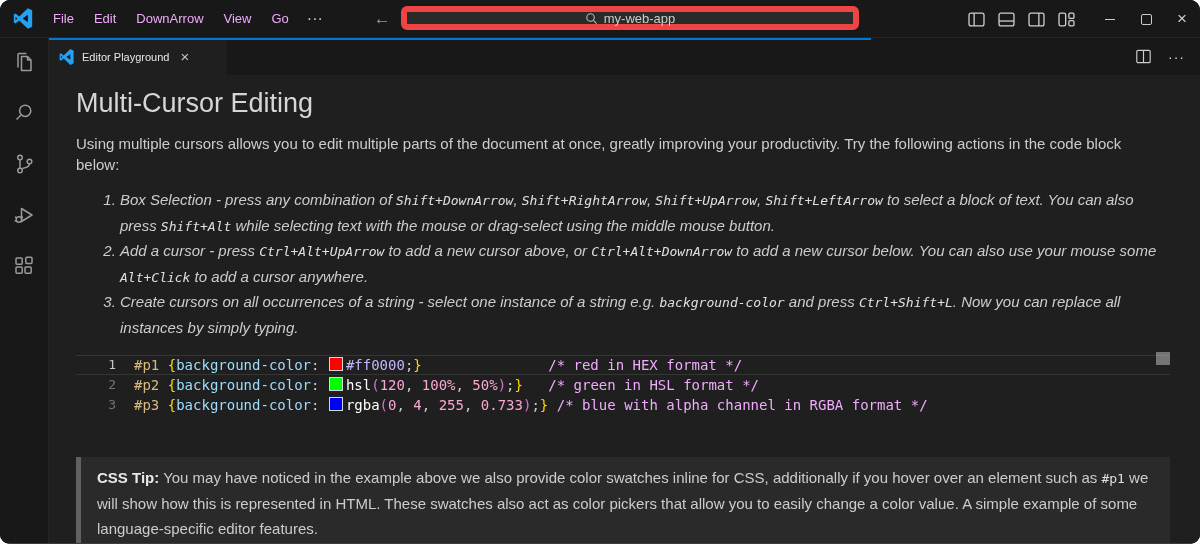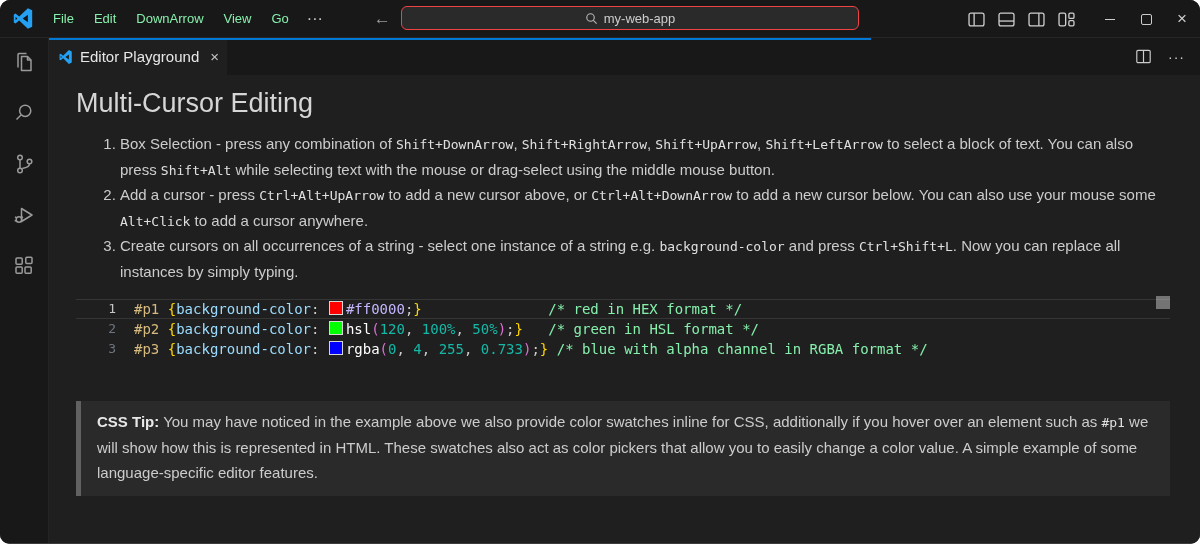--- a/index.html
+++ b/index.html
@@ -1,66 +1,66 @@
 <!DOCTYPE html>
 <html><head>
 <meta charset="utf-8">
 <style>
   html,body{margin:0;padding:0;background:#ffffff;font-family:"Liberation Sans",sans-serif;}
   .window{position:relative;width:1200px;height:544px;background:#1f1f1f;border-radius:10px;overflow:hidden;color:#cccccc;box-shadow:0 0 0 1px #3c3c3c inset;}
 
   
   .titlebar{box-sizing:border-box;height:38px;background:#181818;border-bottom:1px solid #262626;display:flex;align-items:center;position:relative;}
   .logo{display:flex;align-items:center;margin:0 10px 0 13px;}
-  .menus{display:flex;gap:2px;font-size:13px;color:#86efac;}
+  .menus{display:flex;gap:2px;font-size:13px;color:#f0abfc;}
   .menu-item{padding:4px 9px;border-radius:5px;cursor:default;}
   .nav-arrows{display:flex;gap:20px;margin-left:42px;font-size:17px;color:#9d9d9d;}
   .nav-arrows .fwd{color:#8a8a8a;}
-  .searchbox{position:absolute;left:401px;top:6px;width:458px;height:24px;box-sizing:border-box;background:#2a2a2a;border:1px solid #ef4444;border-radius:6px;display:flex;align-items:center;justify-content:center;gap:6px;font-size:13px;color:#cccccc;}
+  .searchbox{position:absolute;left:401px;top:6px;width:458px;height:24px;box-sizing:border-box;background:#2a2a2a;border:6px solid #ef4444;border-radius:6px;display:flex;align-items:center;justify-content:center;gap:6px;font-size:13px;color:#cccccc;}
   .tb-right{position:absolute;right:0;top:0;height:38px;display:flex;align-items:center;}
   .panel-icons{display:flex;gap:11px;margin-right:16px;align-items:center;}
   .panel-icons svg{display:block;}
   .win-btn{width:36px;height:38px;display:flex;align-items:center;justify-content:center;color:#cccccc;font-size:17px;}
   .min-line{display:inline-block;width:10px;height:0;border-top:1.2px solid #cccccc;}
   .max-box{display:inline-block;width:9px;height:9px;border:1.2px solid #cccccc;border-radius:2px;}
 
   
   .main{display:flex;height:505px;}
   .activitybar{width:48px;background:#181818;border-right:1px solid #242424;display:flex;flex-direction:column;align-items:center;padding-top:12px;gap:27px;flex:none;}
   .activitybar svg{display:block;}
   .editor-col{flex:1;display:flex;flex-direction:column;position:relative;min-width:0;background:#1f1f1f;}
   .progress{position:absolute;top:0;left:0;height:2px;width:822px;background:#0078d4;z-index:5;}
   .tabbar{height:37px;background:#181818;display:flex;align-items:stretch;position:relative;}
   .tab{width:178px;box-sizing:border-box;background:#1f1f1f;display:flex;align-items:center;gap:7px;padding:0 8px 0 10px;}
-  .tab-label{font-size:15px;color:#e7e7e7;white-space:nowrap;}
+  .tab-label{font-size:11px;color:#e7e7e7;white-space:nowrap;}
   .tab-close{color:#c5c5c5;font-size:15px;margin-left:4px;line-height:1;}
   .tab-actions{margin-left:auto;display:flex;align-items:center;gap:16px;padding-right:15px;color:#cccccc;}
   .tab-more{font-size:14px;letter-spacing:1px;color:#cccccc;}
 
   
   .content{flex:1;padding:10px 30px 0 27px;overflow:hidden;}
   h1{font-size:27px;font-weight:300;color:#d6d6d6;margin:3px 0 0 0;}
   .para{font-size:15px;line-height:21px;margin:14px 0 0 0;color:#cccccc;max-width:1090px;}
-  ol{margin:13px 0 0 0;padding-left:44px;font-size:15px;line-height:24.5px;color:#cccccc;max-width:1050px;}
+  ol{margin:13px 0 0 0;padding-left:44px;font-size:15px;line-height:24.5px;color:#cccccc;max-width:1050px;font-style:italic;}
   li{margin:0;padding:0;}
   .icode{font-family:"DejaVu Sans Mono","Liberation Mono",monospace;font-size:13px;color:#e0e0e0;white-space:nowrap;}
   .outro{margin-top:13px;}
 
   
   .codeblock{position:relative;margin-top:12px;height:90px;padding-top:3px;box-sizing:border-box;font-family:"DejaVu Sans Mono","Liberation Mono",monospace;font-size:14px;background:#1f1f1f;}
   .code-line{display:flex;height:20px;line-height:20px;white-space:pre;}
   .code-line.active{box-shadow:inset 0 1px 0 rgba(255,255,255,.10), inset 0 -1px 0 rgba(255,255,255,.10);}
   .gutter{width:40px;flex:none;text-align:right;color:#6e7681;font-size:13px;}
   .code-line.active .gutter{color:#c6c6c6;}
   .code-text{padding-left:18px;}
   .swatch{display:inline-block;width:12px;height:12px;border:1px solid #d6d6d6;margin:0 3px -1px 1px;}
   .vscroll{position:absolute;top:0;right:0;width:14px;height:13px;background:rgba(255,255,255,.38);}
   .tk-sel{color:#d7ba7d}.tk-brace{color:#ffd700}.tk-prop{color:#9cdcfe}.tk-punct{color:#cccccc}
-  .tk-val{color:#c4b5fd}.tk-fn{color:#ffffff}.tk-num{color:#14b8a6}.tk-paren{color:#da70d6}
-  .tk-comment{color:#86efac}.tk-plain{color:#cccccc}
+  .tk-val{color:#c4b5fd}.tk-fn{color:#ffffff}.tk-num{color:#f9a8d4}.tk-paren{color:#da70d6}
+  .tk-comment{color:#f0abfc}.tk-plain{color:#cccccc}
 
   
   .tip{margin-top:15px;max-width:1070px;background:rgba(255,255,255,.05);border-left:5px solid #616161;padding:8px 16px 11px 16px;font-size:15px;line-height:25px;color:#cccccc;}
   .tip b{color:#e8e8e8;}
 </style>
 </head>
 <body>
 
 <div class="window">
 
@@ -168,20 +168,21 @@
           <svg width="17" height="17" viewBox="0 0 16 16" fill="none" stroke="#cccccc" stroke-width="1.1">
               <rect x="1.7" y="2.2" width="12.6" height="11.6" rx="1.2"></rect>
               <line x1="8" y1="2.2" x2="8" y2="13.8"></line>
             </svg>
           <span class="tab-more">···</span>
         </div>
       </div>
 
       <div class="content">
         <h1>Multi-Cursor Editing</h1>
+        <p class="para"><span>Using multiple cursors allows you to edit multiple parts of the document at once, greatly improving your productivity. Try the following actions in the code block below:</span></p>
         <ol id="action-list">
             <li><span>Box Selection - press any combination of </span><span class="icode">Shift+DownArrow</span><span>, </span><span class="icode">Shift+RightArrow</span><span>, </span><span class="icode">Shift+UpArrow</span><span>, </span><span class="icode">Shift+LeftArrow</span><span> to select a block of text. You can also press </span><span class="icode">Shift+Alt</span><span> while selecting text with the mouse or drag-select using the middle mouse button.</span></li>
             <li><span>Add a cursor - press </span><span class="icode">Ctrl+Alt+UpArrow</span><span> to add a new cursor above, or </span><span class="icode">Ctrl+Alt+DownArrow</span><span> to add a new cursor below. You can also use your mouse some </span><span class="icode">Alt+Click</span><span> to add a cursor anywhere.</span></li>
             <li><span>Create cursors on all occurrences of a string - select one instance of a string e.g. </span><span class="icode">background-color</span><span> and press </span><span class="icode">Ctrl+Shift+L</span><span>. Now you can replace all instances by simply typing.</span></li>
           </ol>
         <div class="codeblock" id="codeblock">
           <div class="vscroll"></div>
         <div class="code-line active"><span class="gutter">1</span><span class="code-text"><span class="tk-sel">#p1</span><span class="tk-plain"> </span><span class="tk-brace">{</span><span class="tk-prop">background-color</span><span class="tk-punct">: </span><span class="swatch" style="background: rgb(255, 0, 0);"></span><span class="tk-val">#ff0000</span><span class="tk-punct">;</span><span class="tk-brace">}</span><span class="tk-plain">               </span><span class="tk-comment">/* red in HEX format */</span></span></div>
             <div class="code-line"><span class="gutter">2</span><span class="code-text"><span class="tk-sel">#p2</span><span class="tk-plain"> </span><span class="tk-brace">{</span><span class="tk-prop">background-color</span><span class="tk-punct">: </span><span class="swatch" style="background: rgb(0, 255, 0);"></span><span class="tk-fn">hsl</span><span class="tk-paren">(</span><span class="tk-num">120</span><span class="tk-punct">, </span><span class="tk-num">100%</span><span class="tk-punct">, </span><span class="tk-num">50%</span><span class="tk-paren">)</span><span class="tk-punct">;</span><span class="tk-brace">}</span><span class="tk-plain">   </span><span class="tk-comment">/* green in HSL format */</span></span></div>
             <div class="code-line"><span class="gutter">3</span><span class="code-text"><span class="tk-sel">#p3</span><span class="tk-plain"> </span><span class="tk-brace">{</span><span class="tk-prop">background-color</span><span class="tk-punct">: </span><span class="swatch" style="background: rgb(0, 0, 255);"></span><span class="tk-fn">rgba</span><span class="tk-paren">(</span><span class="tk-num">0</span><span class="tk-punct">, </span><span class="tk-num">4</span><span class="tk-punct">, </span><span class="tk-num">255</span><span class="tk-punct">, </span><span class="tk-num">0.733</span><span class="tk-paren">)</span><span class="tk-punct">;</span><span class="tk-brace">}</span><span class="tk-plain"> </span><span class="tk-comment">/* blue with alpha channel in RGBA format */</span></span></div>

